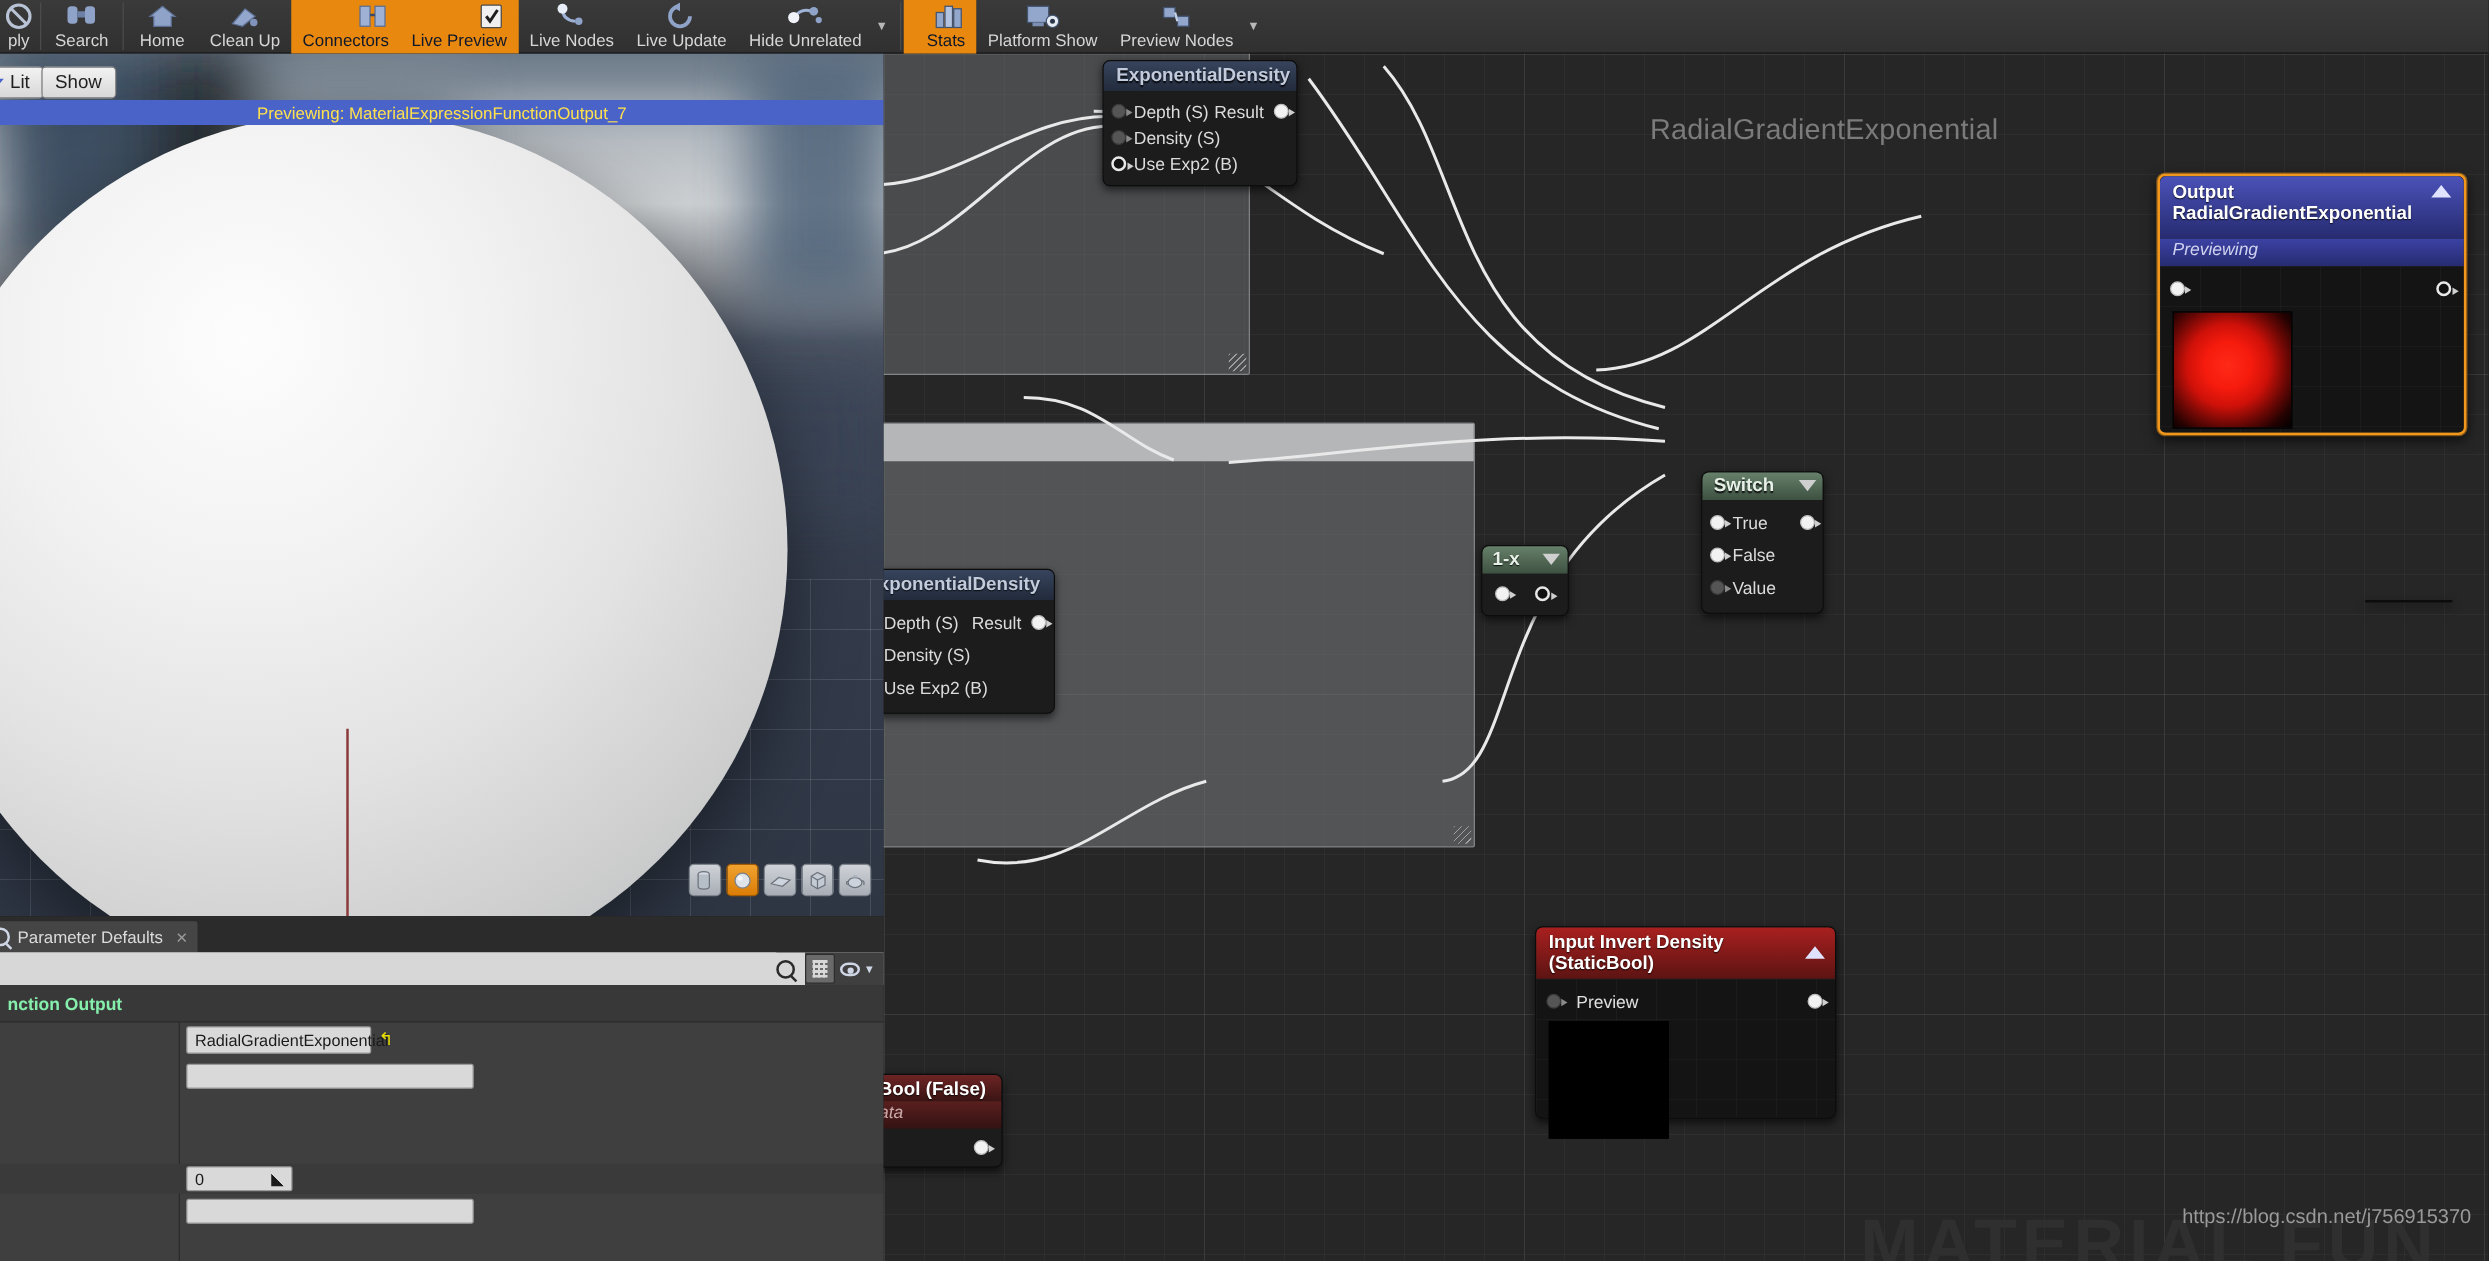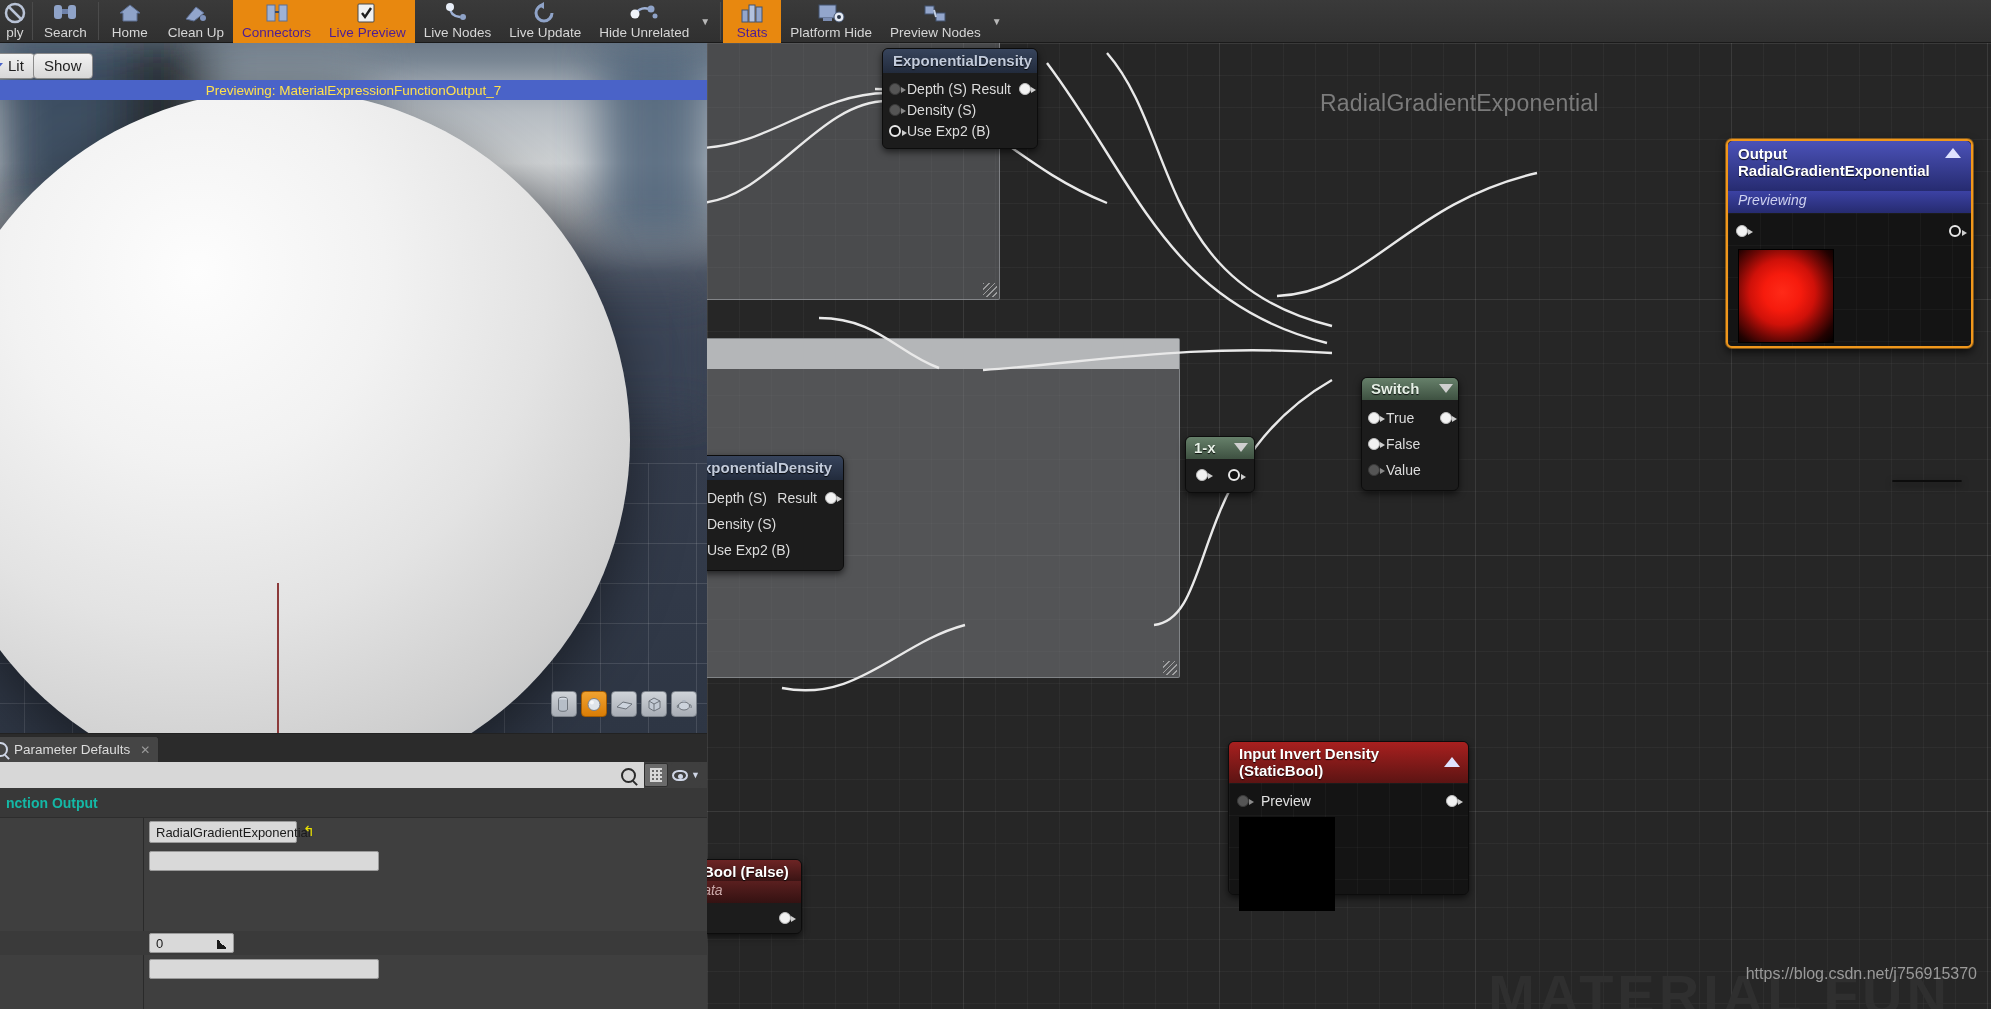--- a/index.html
+++ b/index.html
@@ -20,21 +20,21 @@
     border-bottom: 1px solid #1a1a1a;
     display: flex; align-items: flex-start;
   }
   .tb-item {
     height: 43px; min-width: 58px;
     display: flex; flex-direction: column; align-items: center; justify-content: flex-start;
     padding: 1px 9px 0 9px;
     color: #d6d6d6; font-size: 13.5px;
     cursor: default; position: relative;
   }
-  .tb-item.active { background: #e8880f; color: #4c1d95; }
+  .tb-item.active { background: #e8880f; color: #0f172a; align-items: flex-end; }
   .tb-item .ico { height: 24px; display: flex; align-items: center; justify-content: center; margin-bottom: 1px; }
   .tb-item .lbl { font-size: 13.5px; line-height: 14px; white-space: nowrap; }
   .tb-sep { width: 1px; height: 38px; background: #4b4b4b; margin: 2px 2px 0 2px; }
   .tb-caret { display:flex; align-items:center; height:43px; padding:0 8px 0 2px; color:#b8b8b8; font-size:10px;}
   .tb-item.narrow { min-width: 26px; padding: 1px 4px 0 4px; }
 
   
   .viewport {
     position: absolute; left: 0; top: 43px; width: 707px; height: 690px;
     overflow: hidden;
@@ -132,21 +132,21 @@
       repeating-linear-gradient(to bottom, #d8d8d8 0 2px, transparent 2px 4px),
       repeating-linear-gradient(to right, #d8d8d8 0 2px, transparent 2px 4px);}
   .eye-ico { width:16px;height:11px;border:2px solid #cfd6e6;border-radius:50% / 60%; position:relative;}
   .eye-ico:after{content:"";position:absolute;left:4px;top:2px;width:5px;height:5px;border-radius:50%;background:#cfd6e6;}
 
   .det-body { position:relative; height: 222px; background: #3f3f3f; }
   .det-splitline { position:absolute; left:143px; top:0; bottom:0; width:1px; background:#2a2a2a; }
   .det-section {
     position:absolute; left:0; top:0; width:707px; height:30px;
     background:#383838; border-bottom:1px solid #2d2d2d;
-    display:flex; align-items:center; color:#14b8a6; font-size:14px; font-weight:bold;
+    display:flex; align-items:center; color:#86efac; font-size:14px; font-weight:bold;
     padding-left:6px;
   }
   .det-row { position:absolute; left:0; width:707px; height:28px; }
   .det-valuefield {
     position:absolute; background:#d9d9d9; border:1px solid #9a9a9a; border-radius:2px;
     color:#1a1a1a; font-size:13px; display:flex; align-items:center; padding:0 6px;
   }
   .reset-arrow { position:absolute; color:#e8e000; font-size:14px; }
   .spin-ico{ position:absolute; right:6px; top:5px; width:10px; height:10px;
     background: linear-gradient(45deg, #1a1a1a 0 50%, transparent 50% 100%);}
@@ -361,21 +361,21 @@
 
     <div class="tb-item">
       <div class="ico">
         <svg width="28" height="22" viewBox="0 0 28 22">
             <rect x="2" y="3" width="17" height="13" fill="#93a6cc" stroke="#42536f"></rect>
             <rect x="6" y="16" width="9" height="3" fill="#7c8eb4"></rect>
             <circle cx="22" cy="15" r="5" fill="#e6ebf4" stroke="#42536f"></circle>
             <circle cx="22" cy="15" r="2" fill="#2b3748"></circle>
           </svg>
       </div>
-      <div class="lbl">Platform Hide</div>
+      <div class="lbl">Platform Show</div>
     </div>
 
     <div class="tb-item">
       <div class="ico">
         <svg width="26" height="22" viewBox="0 0 26 22">
             <rect x="3" y="4" width="9" height="8" fill="#93a6cc" stroke="#42536f"></rect>
             <rect x="14" y="11" width="9" height="8" fill="#93a6cc" stroke="#42536f"></rect>
             <path d="M12 8 L14 15" stroke="#c3cfe4" stroke-width="2"></path>
           </svg>
       </div>

